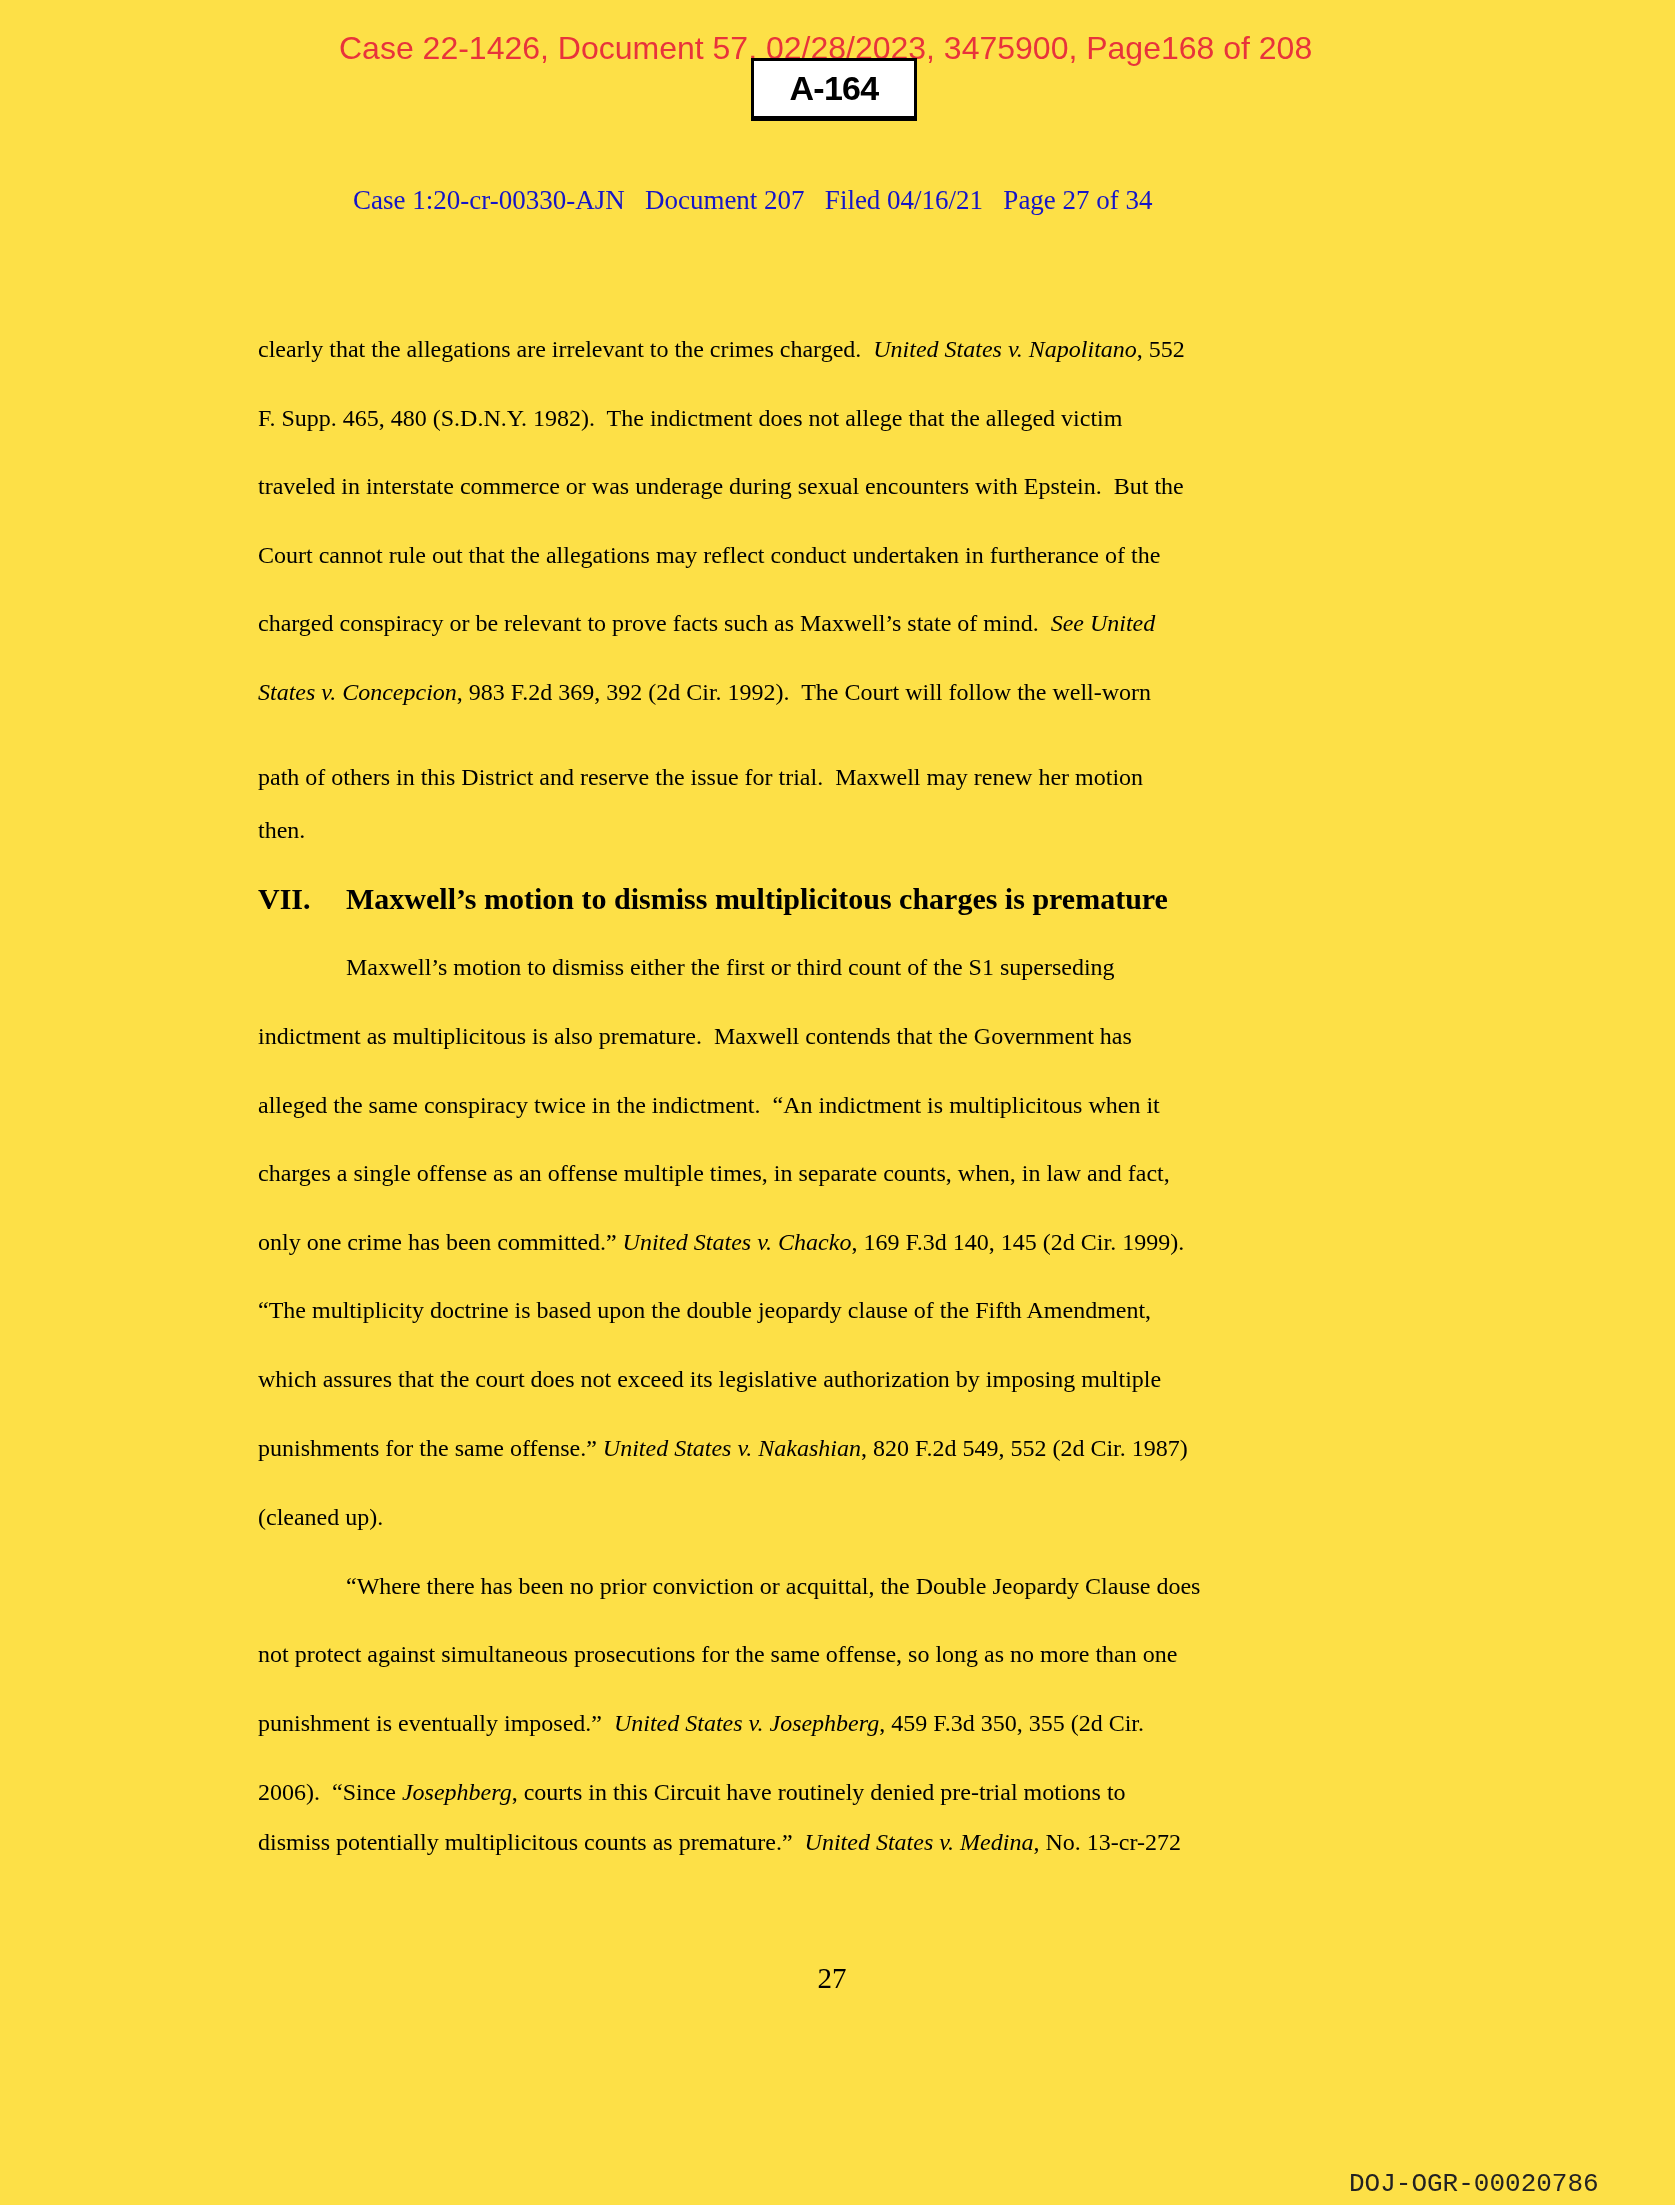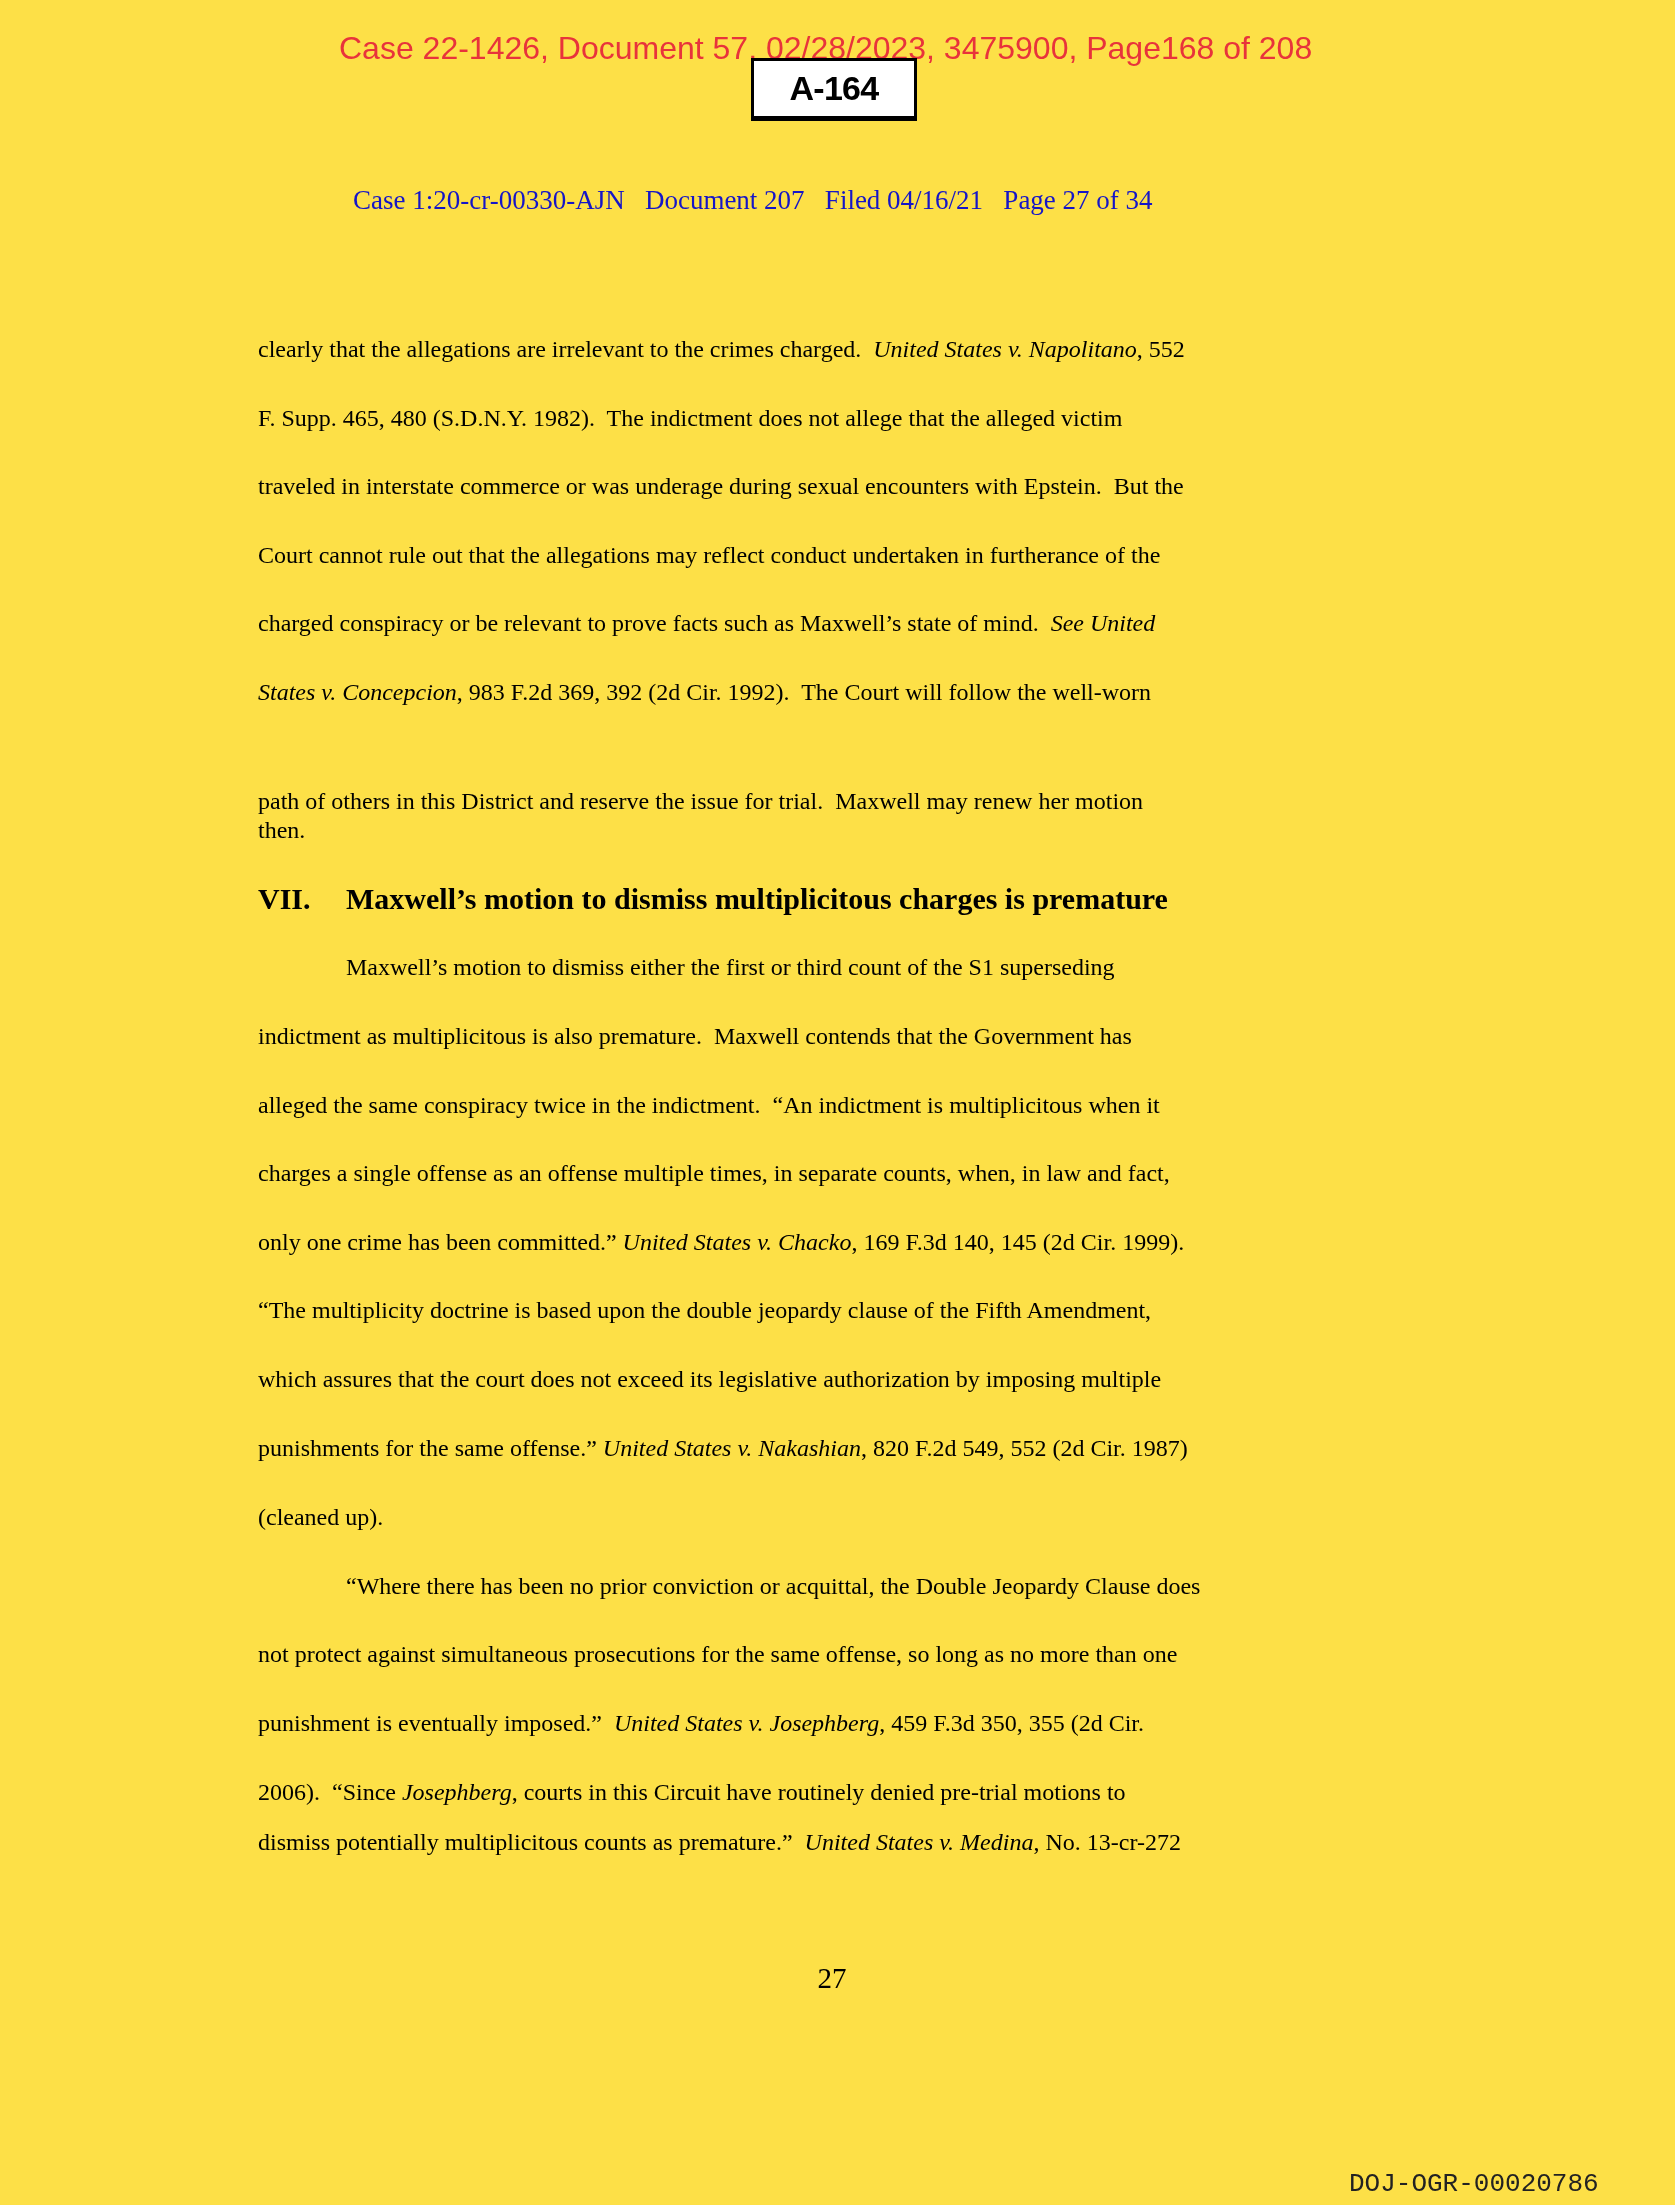--- a/index.html
+++ b/index.html
@@ -56,21 +56,21 @@
 
   <div class="stamp-blue">Case 1:20-cr-00330-AJN   Document 207   Filed 04/16/21   Page 27 of 34</div>
 
   <div id="body-text">
       <div class="body-line" style="top: 334px;"><span>clearly that the allegations are irrelevant to the crimes charged.  </span><span class="seg-italic">United States v. Napolitano</span><span>, 552</span></div>
       <div class="body-line" style="top: 403px;"><span>F. Supp. 465, 480 (S.D.N.Y. 1982).  The indictment does not allege that the alleged victim</span></div>
       <div class="body-line" style="top: 471px;"><span>traveled in interstate commerce or was underage during sexual encounters with Epstein.  But the</span></div>
       <div class="body-line" style="top: 540px;"><span>Court cannot rule out that the allegations may reflect conduct undertaken in furtherance of the</span></div>
       <div class="body-line" style="top: 608px;"><span>charged conspiracy or be relevant to prove facts such as Maxwell’s state of mind.  </span><span class="seg-italic">See United</span></div>
       <div class="body-line" style="top: 677px;"><span class="seg-italic">States v. Concepcion</span><span>, 983 F.2d 369, 392 (2d Cir. 1992).  The Court will follow the well-worn</span></div>
-      <div class="body-line" style="top: 786px;"><span>path of others in this District and reserve the issue for trial.  Maxwell may renew her motion</span></div>
+      <div class="body-line" style="top: 762px;"><span>path of others in this District and reserve the issue for trial.  Maxwell may renew her motion</span></div>
       <div class="body-line" style="top: 815px;"><span>then.</span></div>
       <div class="heading-num" style="top: 884px;">VII.</div>
       <div class="heading-text" style="top: 884px;">Maxwell’s motion to dismiss multiplicitous charges is premature</div>
       <div class="body-line indent" style="top: 952px;"><span>Maxwell’s motion to dismiss either the first or third count of the S1 superseding</span></div>
       <div class="body-line" style="top: 1021px;"><span>indictment as multiplicitous is also premature.  Maxwell contends that the Government has</span></div>
       <div class="body-line" style="top: 1090px;"><span>alleged the same conspiracy twice in the indictment.  “An indictment is multiplicitous when it</span></div>
       <div class="body-line" style="top: 1158px;"><span>charges a single offense as an offense multiple times, in separate counts, when, in law and fact,</span></div>
       <div class="body-line" style="top: 1227px;"><span>only one crime has been committed.” </span><span class="seg-italic">United States v. Chacko</span><span>, 169 F.3d 140, 145 (2d Cir. 1999).</span></div>
       <div class="body-line" style="top: 1295px;"><span>“The multiplicity doctrine is based upon the double jeopardy clause of the Fifth Amendment,</span></div>
       <div class="body-line" style="top: 1364px;"><span>which assures that the court does not exceed its legislative authorization by imposing multiple</span></div>

